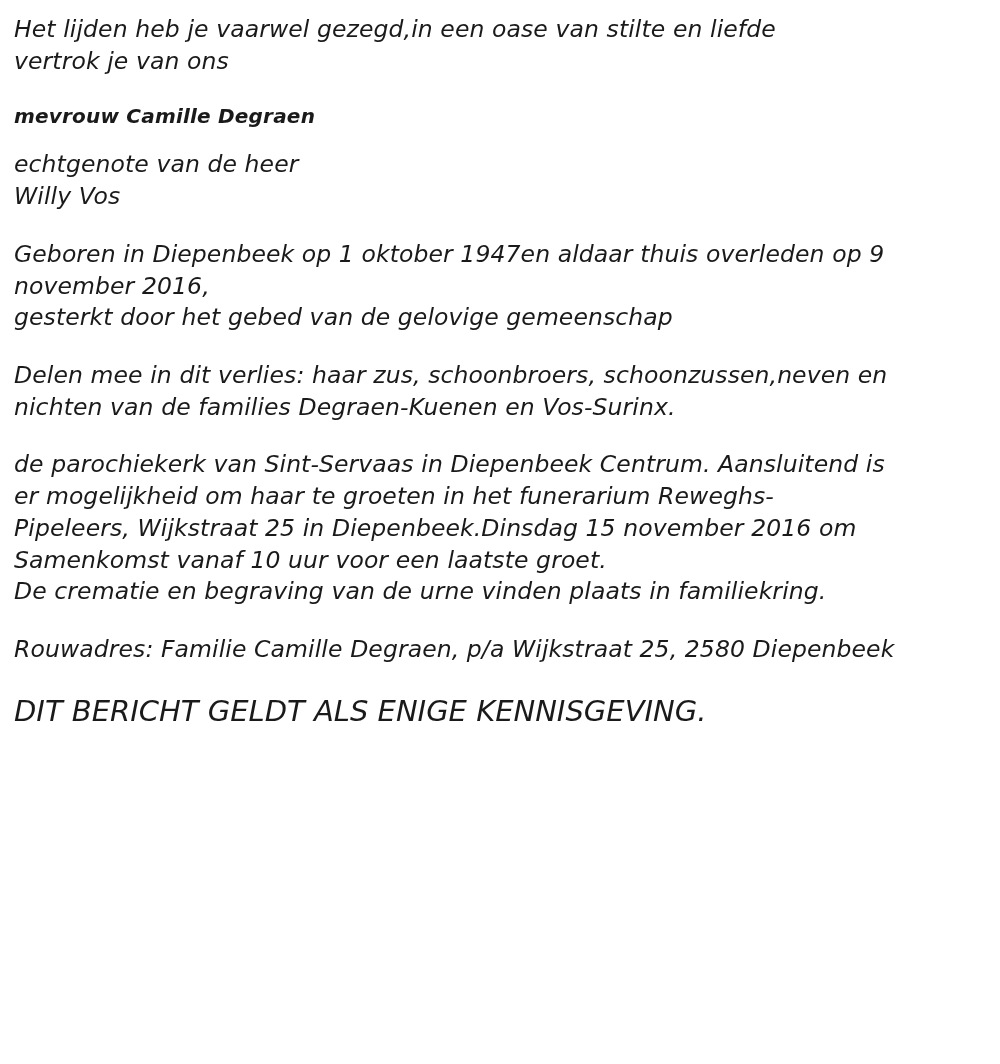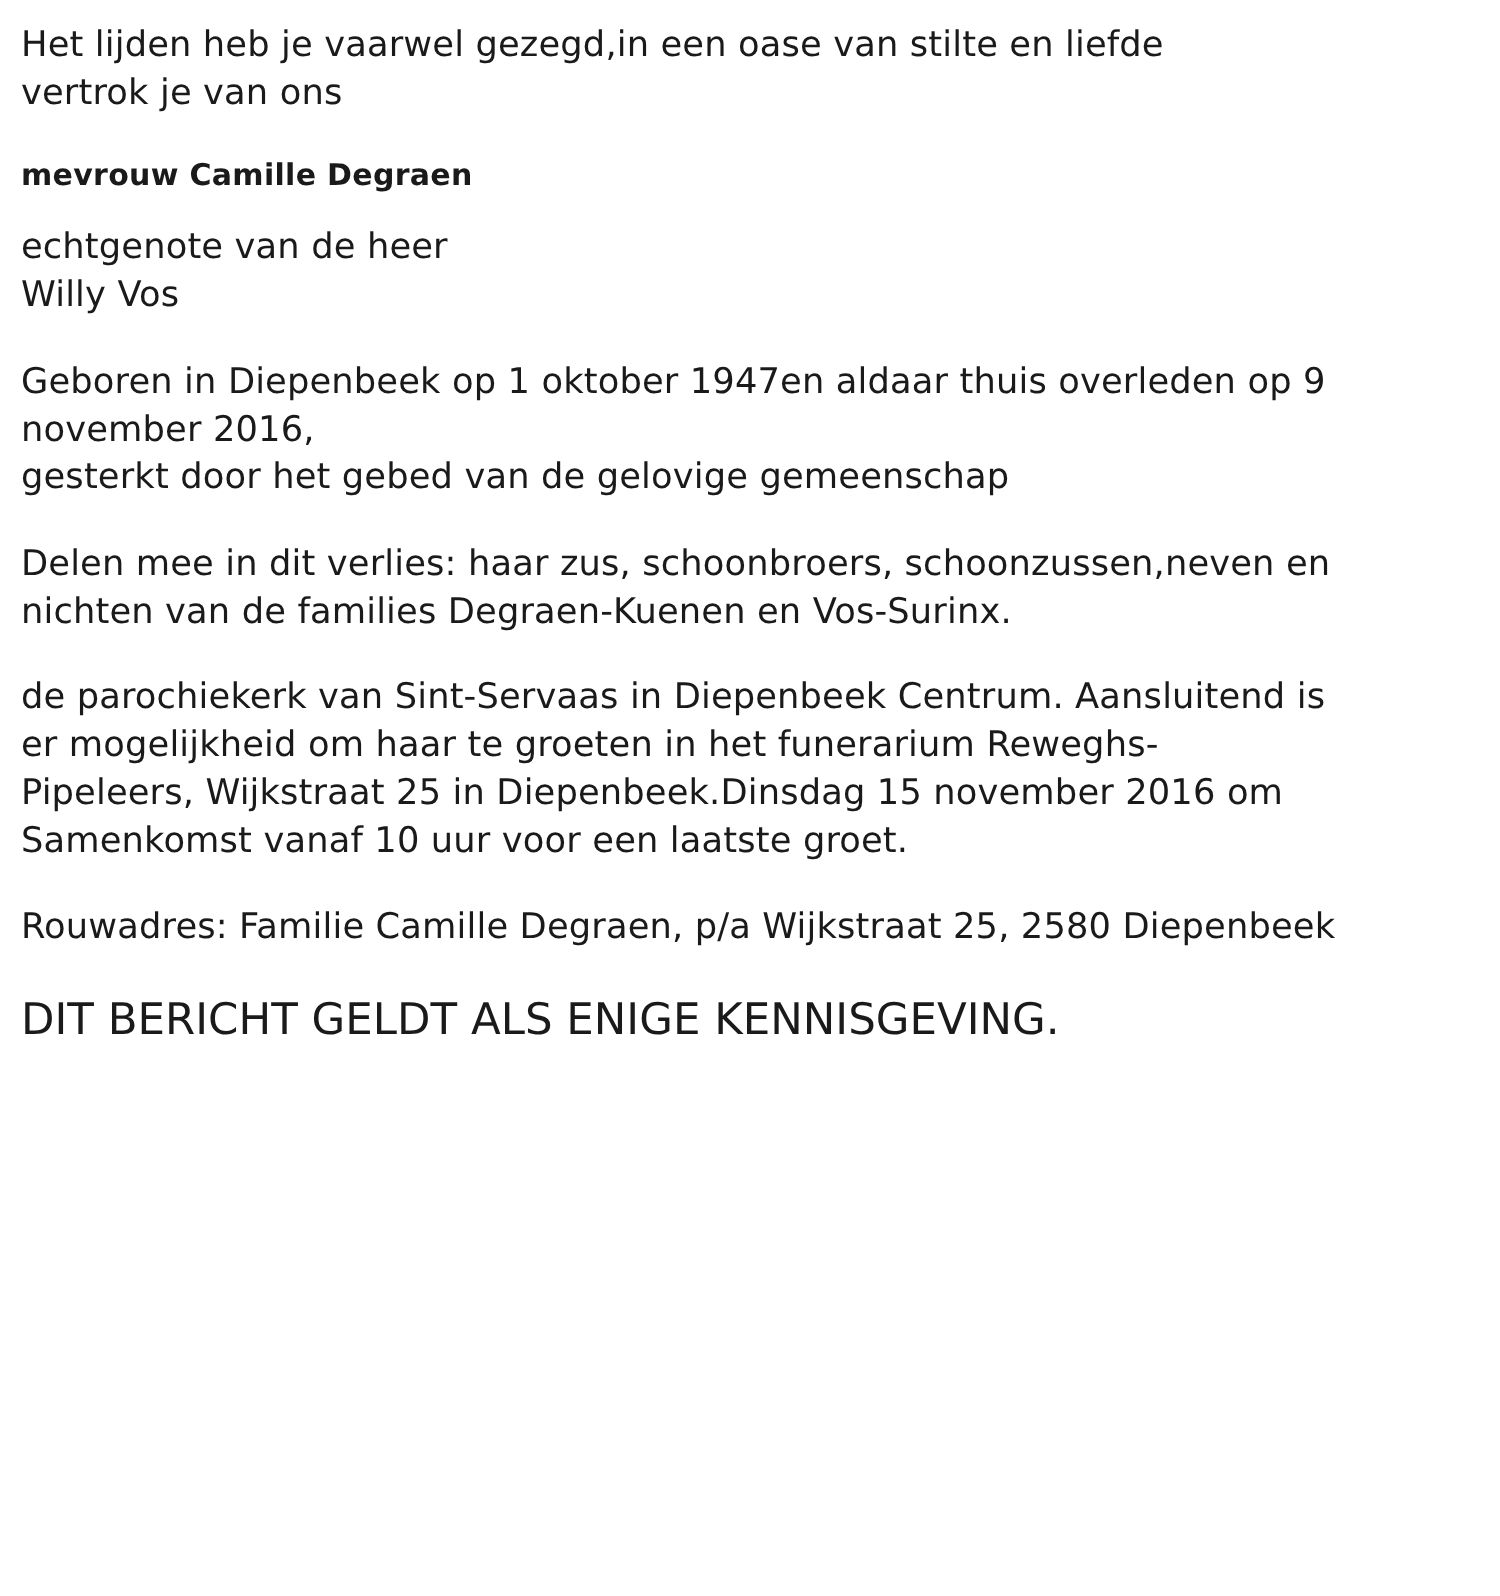--- a/index.html
+++ b/index.html
@@ -35,20 +35,21 @@
     line-height: 1.3;
     letter-spacing: 0.2px;
     margin-bottom: 20px;
   }
   .notice {
     font-size: 29px;
     line-height: 1.35;
   }
   .block {
     max-width: 990px;
+    font-style: italic;
   }
 </style>
 </head>
 <body>
 
 <div class="obituary">
 
   <div class="block">
     <div class="line para">Het lijden heb je vaarwel gezegd,in een oase van stilte en liefde</div>
     <div class="line para">vertrok je van ons</div>
@@ -77,20 +78,21 @@
     <div class="line para">nichten van de families Degraen-Kuenen en Vos-Surinx.</div>
   </div>
 
   <div class="spacer"></div>
 
   <div class="block">
     <div class="line para">de parochiekerk van Sint-Servaas in Diepenbeek Centrum. Aansluitend is</div>
     <div class="line para">er mogelijkheid om haar te groeten in het funerarium Reweghs-</div>
     <div class="line para">Pipeleers, Wijkstraat 25 in Diepenbeek.Dinsdag 15 november 2016 om</div>
     <div class="line para">Samenkomst vanaf 10 uur voor een laatste groet.</div>
+    <div class="line para">De crematie en begraving van de urne vinden plaats in familiekring.</div>
   </div>
 
   <div class="spacer"></div>
 
   <div class="block">
     <div class="line para">Rouwadres: Familie Camille Degraen, p/a Wijkstraat 25, 2580 Diepenbeek</div>
   </div>
 
   <div class="spacer"></div>
 

